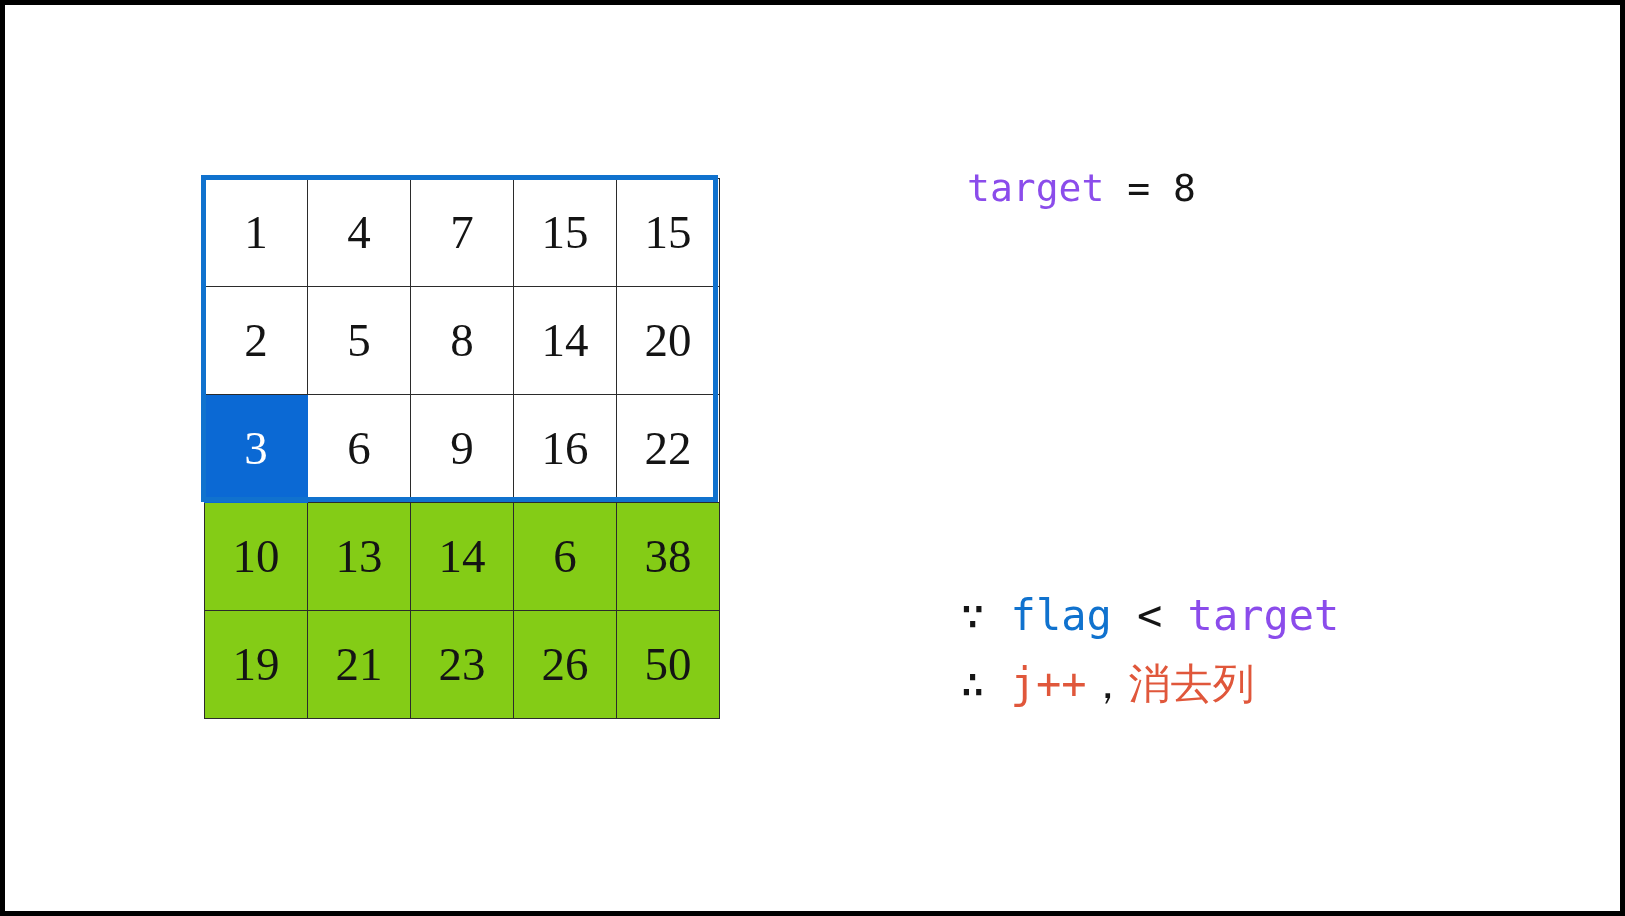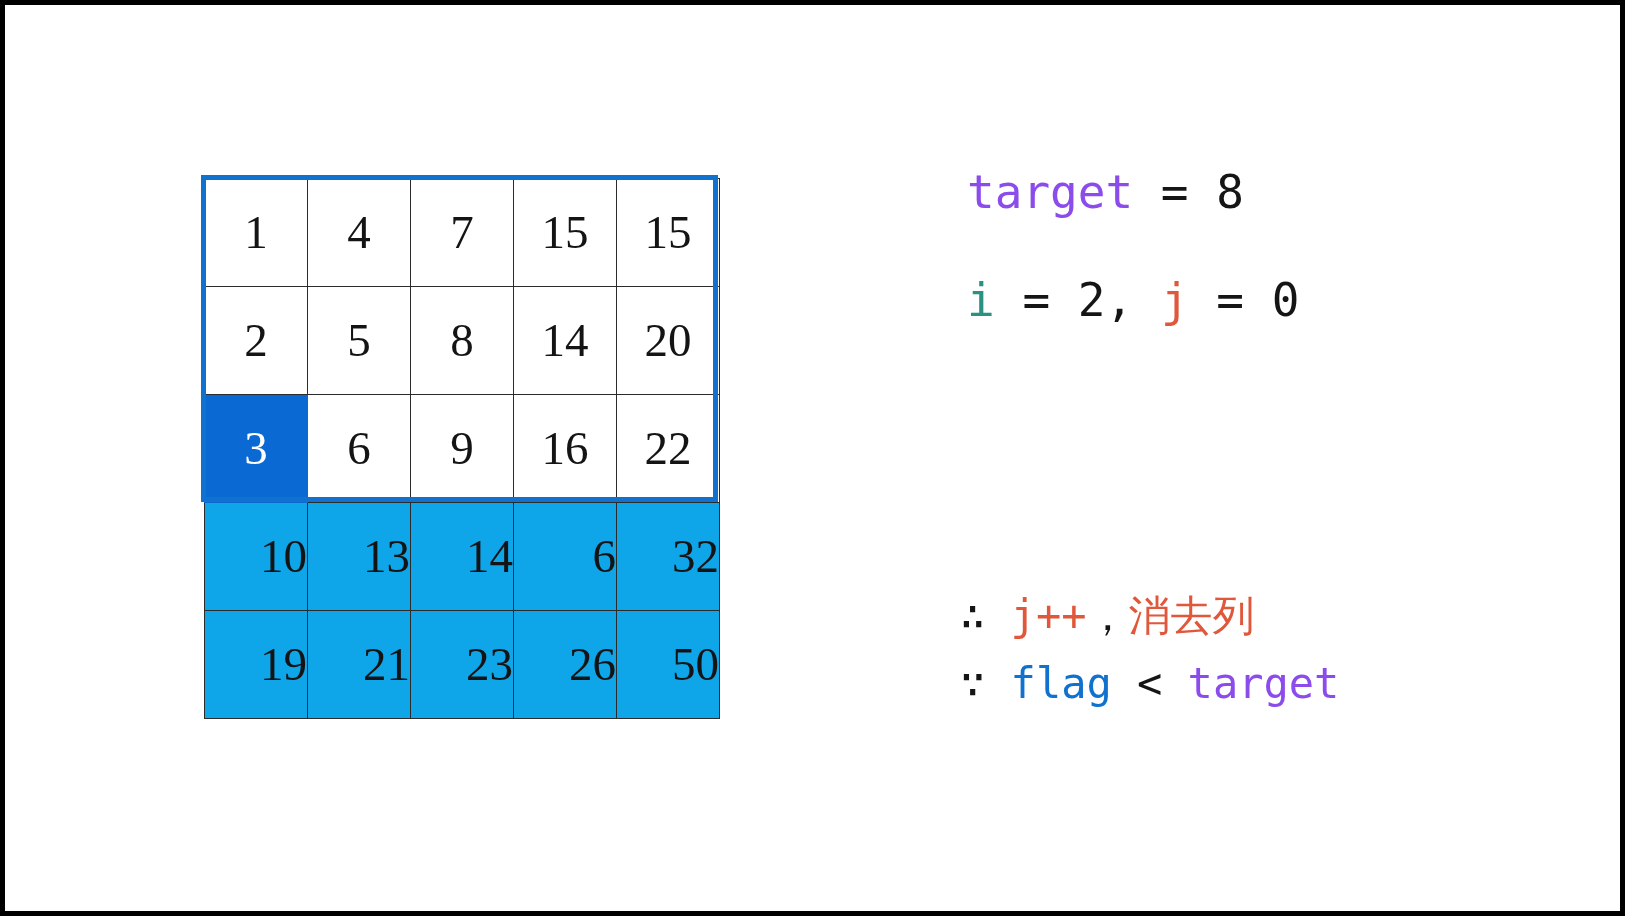--- a/index.html
+++ b/index.html
@@ -38,22 +38,21 @@
     text-align: center;
     vertical-align: middle;
     font-family: "Liberation Serif", "DejaVu Serif", serif;
     font-size: 47px;
     color: #141414;
     background: #ffffff;
     padding: 0;
     line-height: 1;
   }
   table.matrix td.mint {
-    background: #0ea5e9;
-    text-align: right;
+    background: #84cc16;
   }
   table.matrix td.active {
     background: #0b69d4;
     color: #ffffff;
     border-color: #0b69d4;
   }
 
   
   #search-region-outline {
     position: absolute;
@@ -68,21 +67,21 @@
 
   
   #annotations {
     position: absolute;
     left: 962px;
     top: 164px;
     width: 600px;
   }
   .code-line {
     font-family: "DejaVu Sans Mono", "Liberation Mono", monospace;
-    font-size: 46px;
+    font-size: 38px;
     color: #151515;
     white-space: pre;
     line-height: 1;
     margin: 0 0 62px 0;
   }
   .code-line.last-of-group { margin-bottom: 0; }
 
   #conclusion {
     position: absolute;
     left: 955px;
@@ -136,43 +135,42 @@
           <td>6</td>
           <td>9</td>
           <td>16</td>
           <td>22</td>
         </tr>
         <tr>
           <td class="mint">10</td>
           <td class="mint">13</td>
           <td class="mint">14</td>
           <td class="mint">6</td>
-          <td class="mint">32</td>
+          <td class="mint">38</td>
         </tr>
         <tr>
           <td class="mint">19</td>
           <td class="mint">21</td>
           <td class="mint">23</td>
           <td class="mint">26</td>
           <td class="mint">50</td>
         </tr>
       </tbody>
     </table>
   </div>
 
   <div id="search-region-outline"></div>
 
   <div id="annotations">
 
     <div class="code-line"><span class="tok-target">target</span><span class="tok-sym"> = </span><span class="tok-plain">8</span></div>
 
 
-    <div class="code-line last-of-group"><span class="tok-i">i</span><span class="tok-sym"> = </span><span class="tok-plain">2</span><span class="tok-plain">, </span><span class="tok-j">j</span><span class="tok-sym"> = </span><span class="tok-plain">0</span></div>
   </div>
 
   <div id="conclusion">
 
+    <div class="reason-line"><span class="tok-sym">∵</span><span class="tok-plain"> </span><span class="tok-flag">flag</span><span class="tok-sym"> &lt; </span><span class="tok-target">target</span></div>
+
     <div class="reason-line"><span class="tok-sym">∴</span><span class="tok-plain"> </span><span class="tok-j">j++</span><span class="tok-sym cjk">，</span><span class="tok-j cjk">消去列</span></div>
-
-    <div class="reason-line"><span class="tok-sym">∵</span><span class="tok-plain"> </span><span class="tok-flag">flag</span><span class="tok-sym"> &lt; </span><span class="tok-target">target</span></div>
   </div>
 
 </div>
 
 </body></html>

